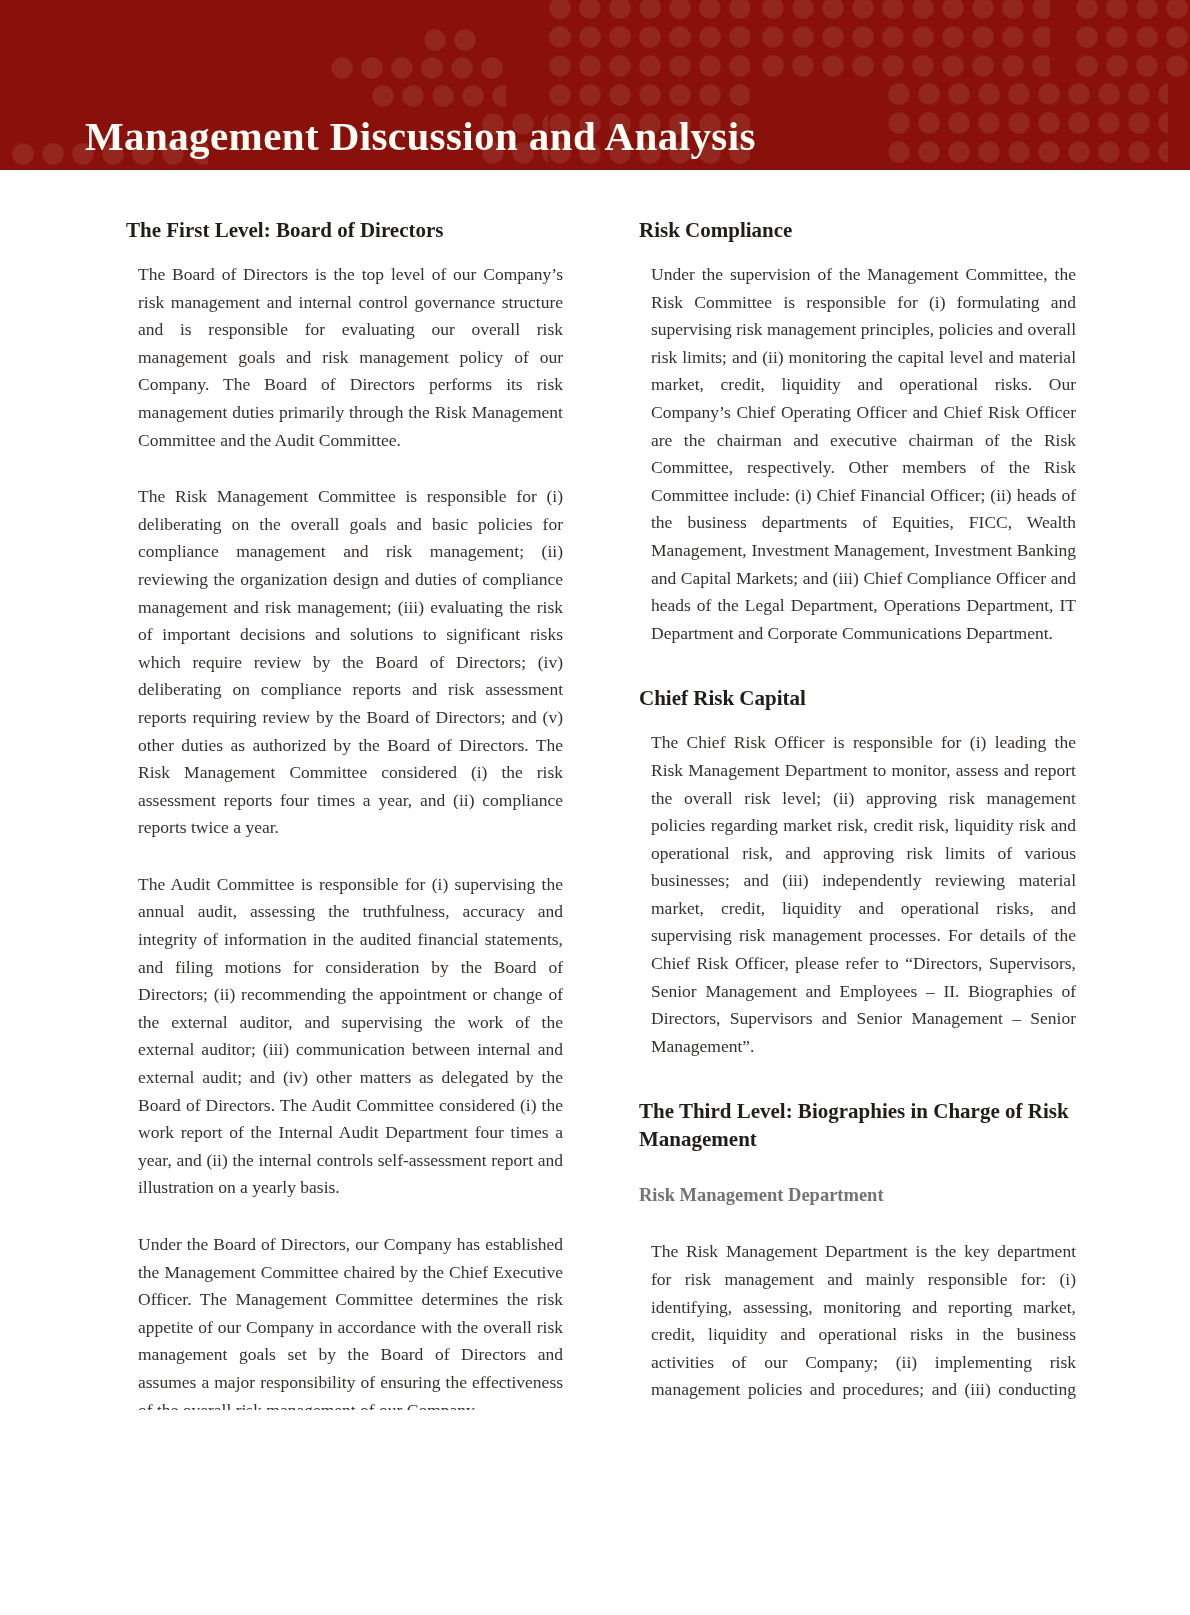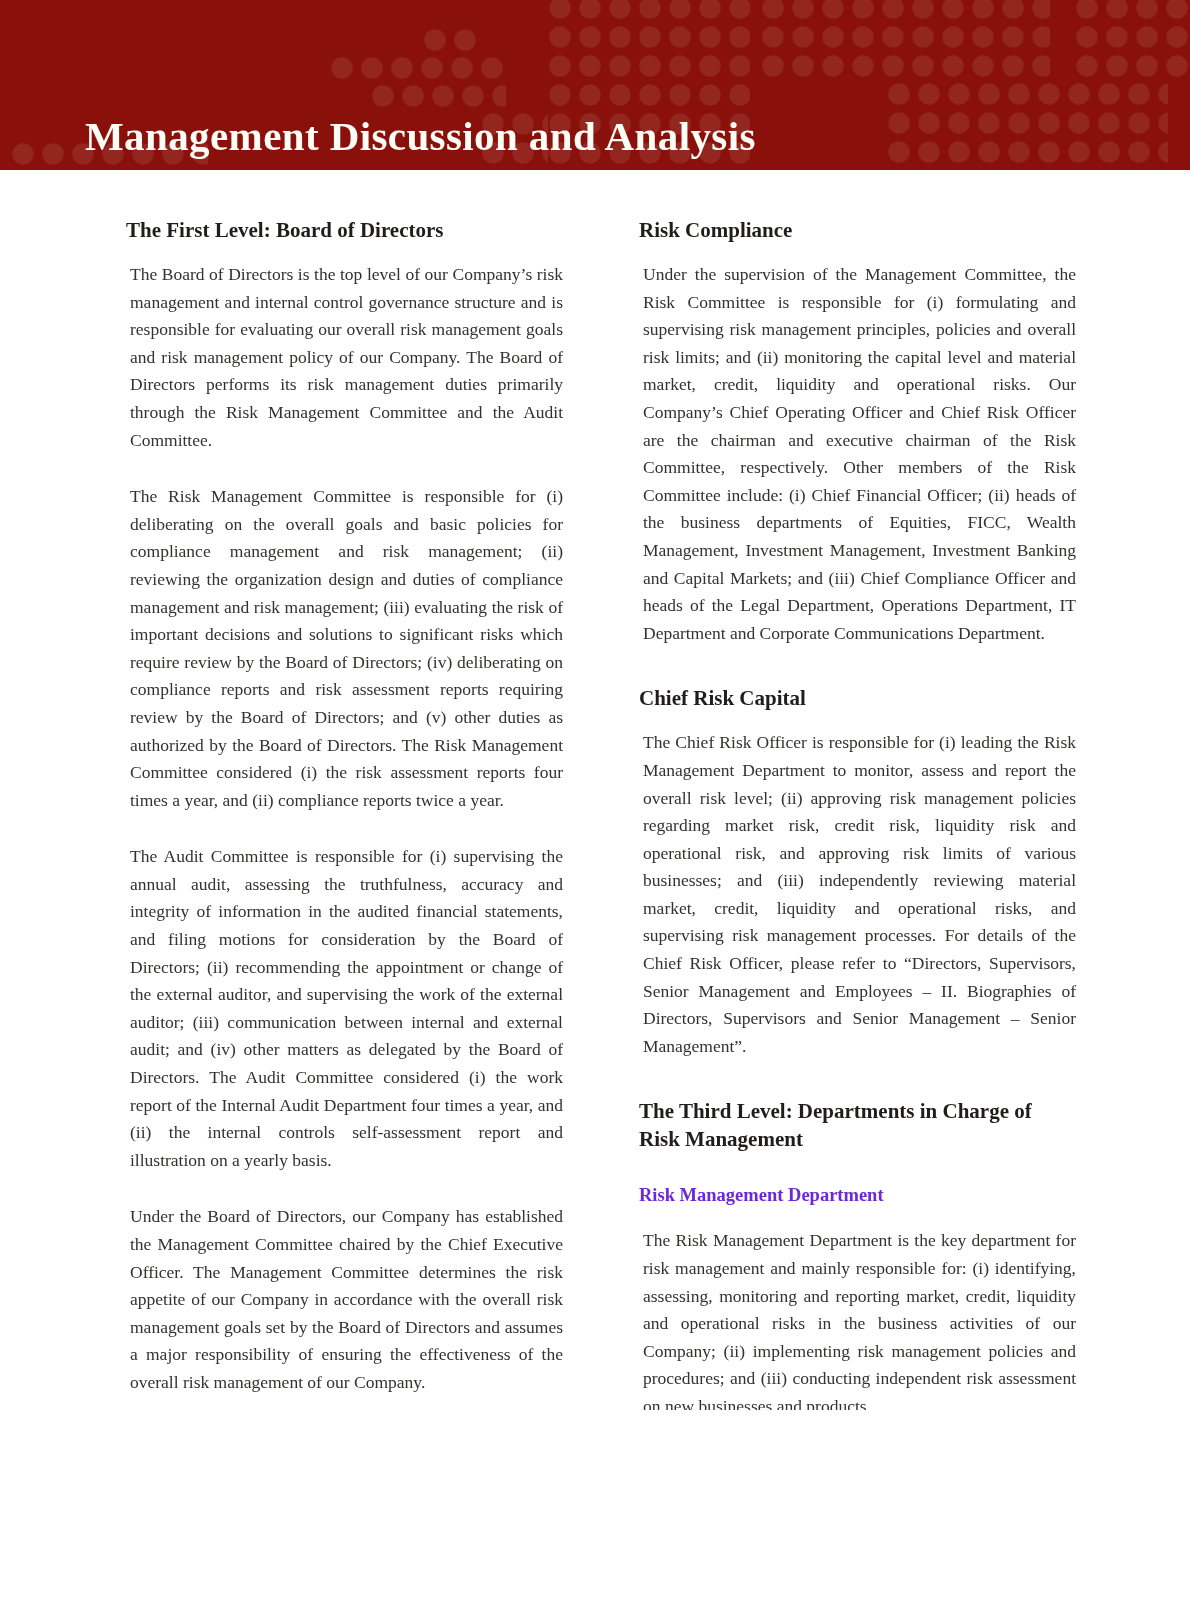--- a/index.html
+++ b/index.html
@@ -49,33 +49,33 @@
     width:950px;
     display:flex; gap:76px;
   }
   .col {
     width:439px;
     color:#35312e;
     font-size:17.5px;
     line-height:27.6px;
     text-align:justify;
   }
-  .col p { margin:0 0 29px 4px; }
+  .col p { margin:0 0 29px 12px; }
   .col h2 {
     font-size:21px; line-height:28px;
     color:#211d1a;
     margin:37px 0 17px 0;
     text-align:left;
     font-weight:700;
   }
   .col h2:first-child { margin-top:0; }
   .col h3 {
     font-size:18.5px; line-height:25px;
-    color:#6d28d9;
-    margin:30px 0 19px 0;
+    color:#737373;
+    margin:30px 0 30px 0;
     text-align:left;
     font-weight:700;
   }
 
   
   .footer {
     position:absolute; top:1505px; left:38px;
     display:flex; align-items:baseline; 
     color:#8d1b12;
   }
@@ -108,21 +108,21 @@
       <p>The Risk Management Committee is responsible for (i) deliberating on the overall goals and basic policies for compliance management and risk management; (ii) reviewing the organization design and duties of compliance management and risk management; (iii) evaluating the risk of important decisions and solutions to significant risks which require review by the Board of Directors; (iv) deliberating on compliance reports and risk assessment reports requiring review by the Board of Directors; and (v) other duties as authorized by the Board of Directors. The Risk Management Committee considered (i) the risk assessment reports four times a year, and (ii) compliance reports twice a year.</p>
       <p>The Audit Committee is responsible for (i) supervising the annual audit, assessing the truthfulness, accuracy and integrity of information in the audited financial statements, and filing motions for consideration by the Board of Directors; (ii) recommending the appointment or change of the external auditor, and supervising the work of the external auditor; (iii) communication between internal and external audit; and (iv) other matters as delegated by the Board of Directors. The Audit Committee considered (i) the work report of the Internal Audit Department four times a year, and (ii) the internal controls self-assessment report and illustration on a yearly basis.</p>
       <p>Under the Board of Directors, our Company has established the Management Committee chaired by the Chief Executive Officer. The Management Committee determines the risk appetite of our Company in accordance with the overall risk management goals set by the Board of Directors and assumes a major responsibility of ensuring the effectiveness of the overall risk management of our Company.</p>
     </section>
 
     <section class="col col-right">
       <h2>Risk Compliance</h2>
       <p>Under the supervision of the Management Committee, the Risk Committee is responsible for (i) formulating and supervising risk management principles, policies and overall risk limits; and (ii) monitoring the capital level and material market, credit, liquidity and operational risks. Our Company’s Chief Operating Officer and Chief Risk Officer are the chairman and executive chairman of the Risk Committee, respectively. Other members of the Risk Committee include: (i) Chief Financial Officer; (ii) heads of the business departments of Equities, FICC, Wealth Management, Investment Management, Investment Banking and Capital Markets; and (iii) Chief Compliance Officer and heads of the Legal Department, Operations Department, IT Department and Corporate Communications Department.</p>
       <h2>Chief Risk Capital</h2>
       <p>The Chief Risk Officer is responsible for (i) leading the Risk Management Department to monitor, assess and report the overall risk level; (ii) approving risk management policies regarding market risk, credit risk, liquidity risk and operational risk, and approving risk limits of various businesses; and (iii) independently reviewing material market, credit, liquidity and operational risks, and supervising risk management processes. For details of the Chief Risk Officer, please refer to “Directors, Supervisors, Senior Management and Employees – II. Biographies of Directors, Supervisors and Senior Management – Senior Management”.</p>
-      <h2>The Third Level: Departments in Charge of Risk Management</h2>
+      <h2>The Third Level: Biographies in Charge of Risk Management</h2>
       <h3>Risk Management Department</h3>
       <p>The Risk Management Department is the key department for risk management and mainly responsible for: (i) identifying, assessing, monitoring and reporting market, credit, liquidity and operational risks in the business activities of our Company; (ii) implementing risk management policies and procedures; and (iii) conducting independent risk assessment on new businesses and products.</p>
     </section>
 
   </main>
 
   <footer class="footer">
     <span class="page-num">68</span>
     <span class="company">China International Capital Corporation Limited</span>
   </footer>

